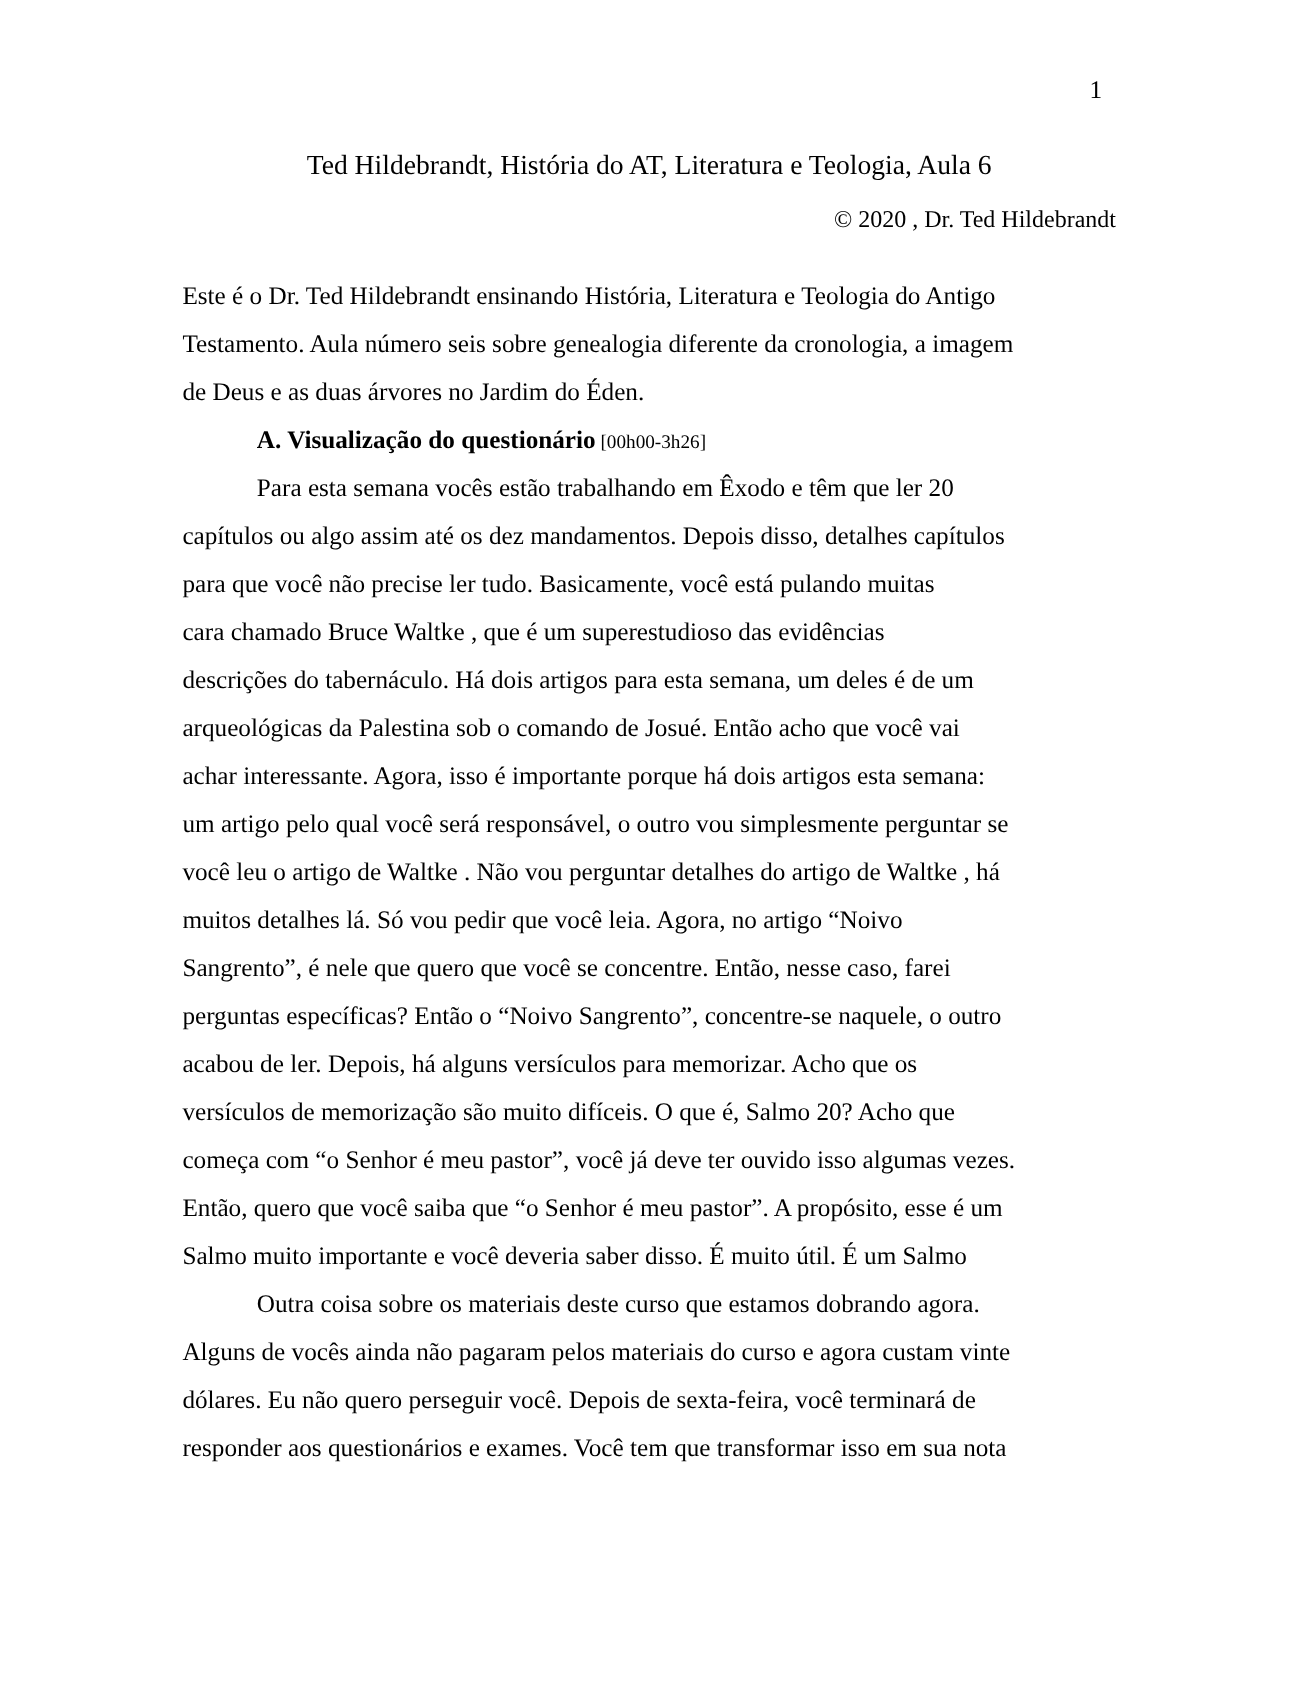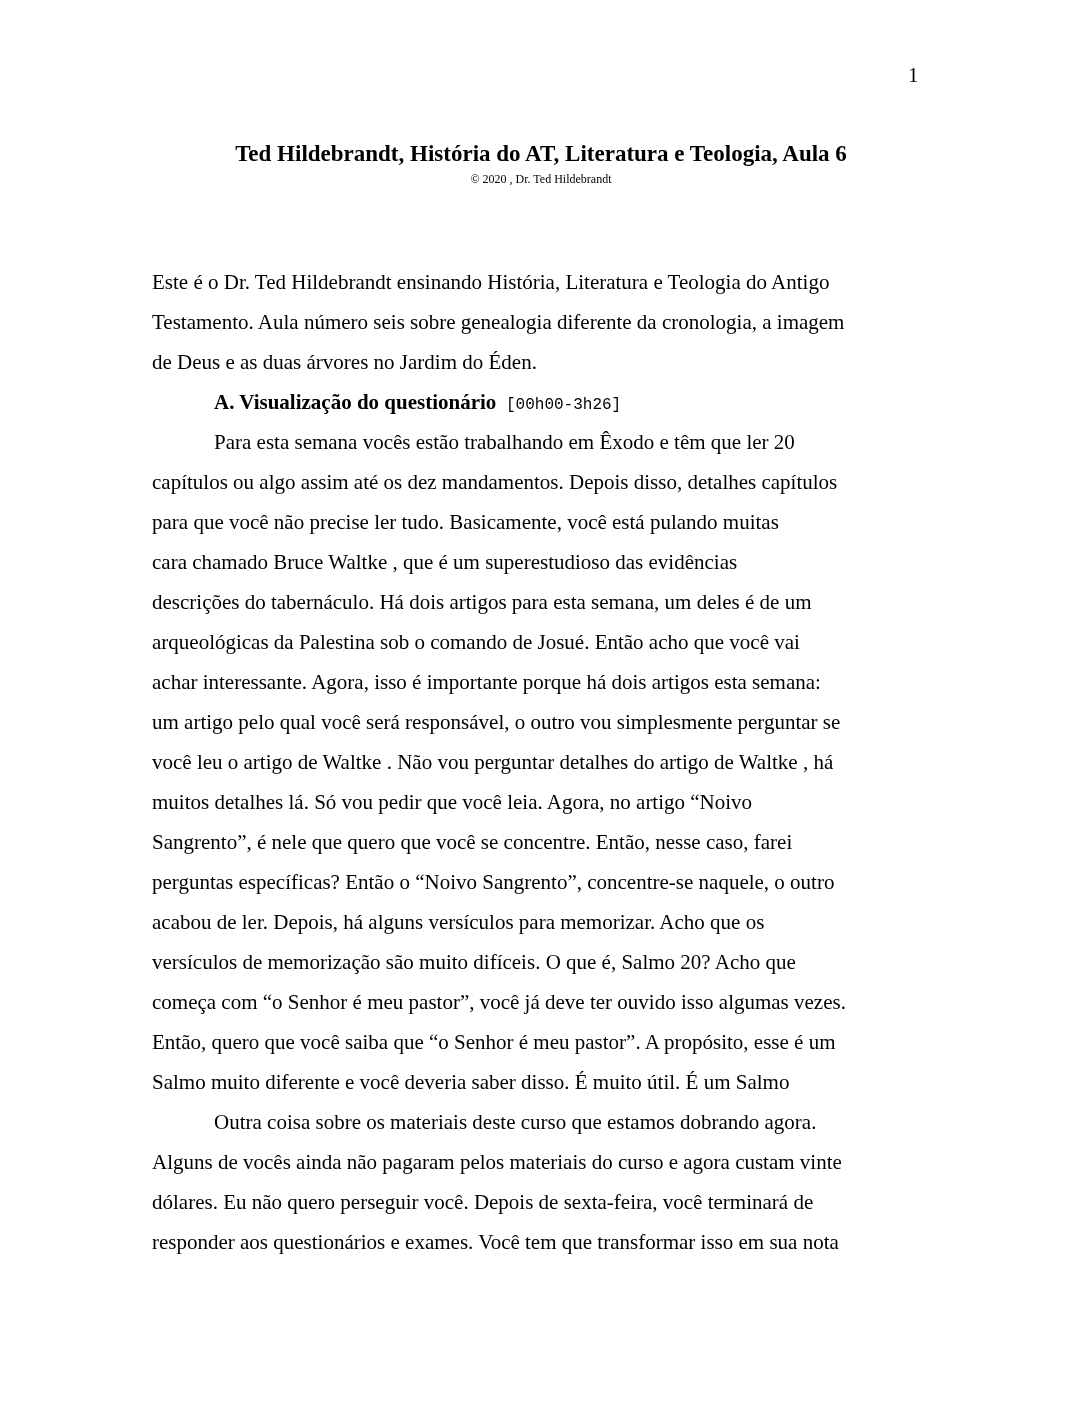--- a/index.html
+++ b/index.html
@@ -19,58 +19,56 @@
   .page-number {
     position: absolute;
     top: 63px;
     left: 908px;
     width: 30px;
     font-size: 21px;
     text-align: left;
   }
   .doc-title {
     position: absolute;
-    top: 141px;
+    top: 125px;
     left: 152px;
     width: 778px;
     text-align: center;
     font-size: 23px;
-    font-weight: bold;
+    font-weight: normal;
   }
   .doc-copyright {
     position: absolute;
     top: 172px;
     left: 152px;
     width: 778px;
-    text-align: center;
-    font-size: 12px;
+    text-align: right;
+    font-size: 20px;
   }
   .doc-body {
     position: absolute;
     top: 226px;
     left: 152px;
     width: 778px;
-    margin-top: 36px;
   }
   .line {
     height: 40px;
     line-height: 40px;
     font-size: 21px;
     white-space: nowrap;
   }
   .line.indent {
     padding-left: 62px;
   }
   .line b {
     font-weight: bold;
   }
   .timestamp {
     font-size: 16px;
     font-weight: normal;
-    font-family: Liberation Mono, monospace;
   }
 </style>
 </head>
 <body>
 
 <div class="page">
   <div class="page-number">1</div>
 
   <div class="doc-title">Ted Hildebrandt, História do AT, Literatura e Teologia, Aula 6</div>
 
@@ -131,21 +129,21 @@
       <div class="line">
     <span>versículos de memorização são muito difíceis. O que é, Salmo 20? Acho que</span>
   </div>
       <div class="line">
     <span>começa com “o Senhor é meu pastor”, você já deve ter ouvido isso algumas vezes.</span>
   </div>
       <div class="line">
     <span>Então, quero que você saiba que “o Senhor é meu pastor”. A propósito, esse é um</span>
   </div>
       <div class="line">
-    <span>Salmo muito diferente e você deveria saber disso. É muito útil. É um Salmo</span>
+    <span>Salmo muito importante e você deveria saber disso. É muito útil. É um Salmo</span>
   </div>
       <div class="line indent">
     <span>Outra coisa sobre os materiais deste curso que estamos dobrando agora.</span>
   </div>
       <div class="line">
     <span>Alguns de vocês ainda não pagaram pelos materiais do curso e agora custam vinte</span>
   </div>
       <div class="line">
     <span>dólares. Eu não quero perseguir você. Depois de sexta-feira, você terminará de</span>
   </div>

